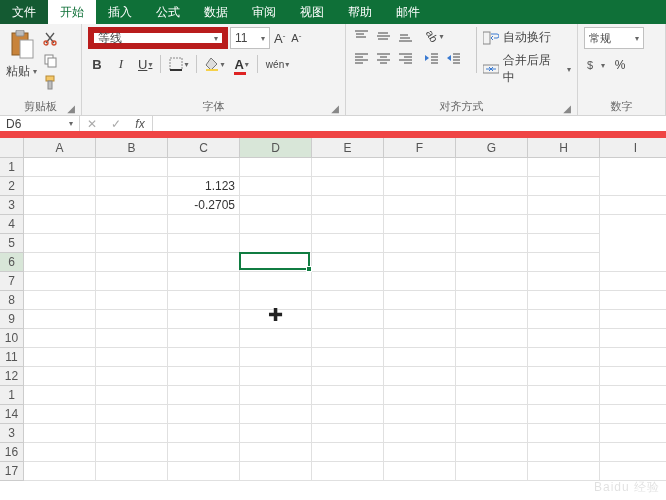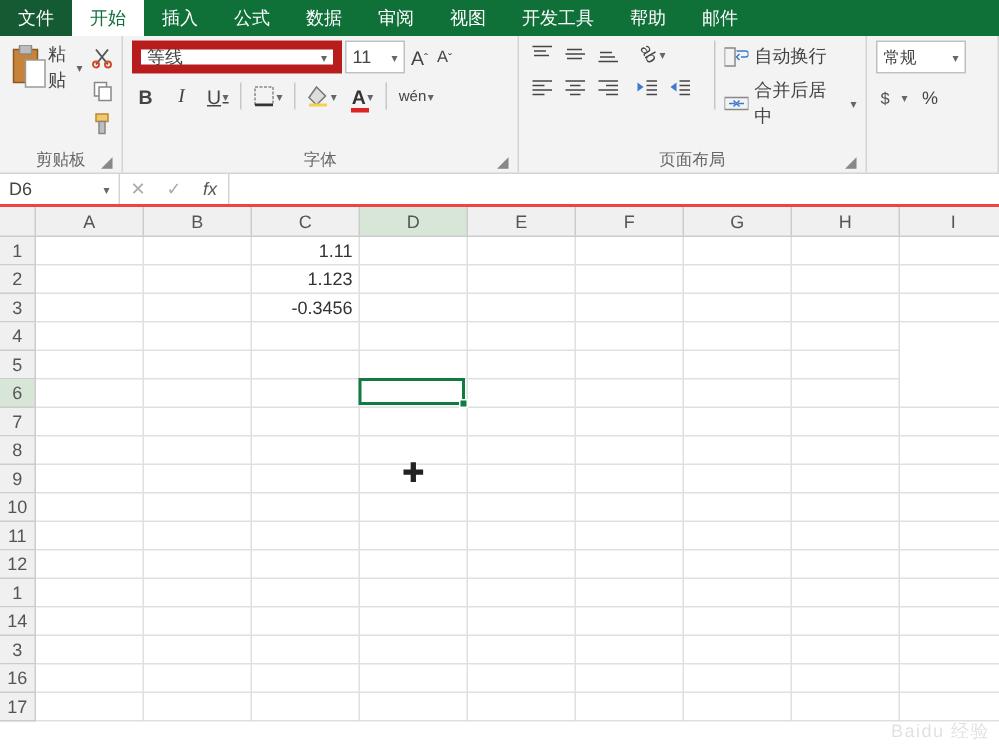--- a/index.html
+++ b/index.html
@@ -13,21 +13,21 @@
 .tabs-end { flex:1; background:#0f7038; }
 
 
 .ribbon { display:flex; height:92px; border-bottom:1px solid #d4d4d4; background:#f3f3f3; }
 .grp { border-right:1px solid #d4d4d4; display:flex; flex-direction:column; padding:3px 6px 0 6px; }
 .grp-body { flex:1; display:flex; align-items:flex-start; }
 .grp-label { text-align:center; font-size:11px; color:#666; padding:2px 0 1px; position:relative; }
 .grp-launch { position:absolute; right:0; bottom:1px; font-size:10px; color:#888; cursor:pointer; }
 
 
-.clip-left { display:flex; align-items:center; margin-right:4px; }
+.clip-left { display:flex; flex-direction:column; align-items:center; margin-right:4px; }
 .paste-main { width:30px; height:36px; display:flex; align-items:center; justify-content:center; cursor:pointer; }
 .paste-label { display:flex; align-items:center; gap:2px; cursor:pointer; font-size:12px; }
 .clip-small { display:flex; flex-direction:column; gap:4px; padding-top:2px; }
 .sm-icon { width:18px; height:18px; display:flex; align-items:center; justify-content:center; cursor:pointer; }
 
 
 .font-top { display:flex; align-items:center; gap:2px; margin-bottom:5px; }
 .font-name { width:140px; height:22px; border:6px solid #b91c1c; background:#fff; display:flex; align-items:center; padding:0 4px; justify-content:space-between; cursor:pointer; }
 .font-size { width:40px; height:22px; border:1px solid #c0c0c0; background:#fff; display:flex; align-items:center; padding:0 4px; justify-content:space-between; cursor:pointer; }
 .aa { font-size:13px; cursor:pointer; padding:0 2px; display:flex; align-items:center;}
@@ -43,21 +43,21 @@
 .al svg { display:block; }
 .wrap-col { display:flex; flex-direction:column; gap:6px; padding-top:2px; }
 .wrap-item { display:flex; align-items:center; gap:4px; cursor:pointer; font-size:12px; }
 
 
 .num-sel { width:60px; height:22px; border:1px solid #c0c0c0; background:#fff; display:flex; align-items:center; padding:0 4px; justify-content:space-between; cursor:pointer; margin-bottom:6px; }
 .num-row { display:flex; gap:4px; }
 .attr-txt { font-size:11px; }
 
 
-.fbar { display:flex; height:22px; border-bottom:2px solid #ef4444; background:#fff; align-items:stretch; }
+.fbar { display:flex; height:22px; border-bottom:7px solid #ef4444; background:#fff; align-items:stretch; }
 .namebox { width:80px; border-right:1px solid #d4d4d4; display:flex; align-items:center; padding:0 6px; justify-content:space-between; cursor:text; }
 .fx-btns { display:flex; align-items:center; border-right:1px solid #d4d4d4; }
 .fx-b { width:24px; display:flex; align-items:center; justify-content:center; color:#aaa; cursor:pointer; height:100%; }
 .fx-input { flex:1; padding:0 6px; display:flex; align-items:center; cursor:text; }
 
 
 .grid-wrap { position:relative; height:362px; overflow:hidden; }
 .corner { position:absolute; left:0; top:0; width:24px; height:20px; background:#f0f0f0; border-right:1px solid #ccc; border-bottom:1px solid #ccc; cursor:pointer; }
 .colheads { position:absolute; left:24px; top:0; display:flex; height:20px; }
 .ch { background:#f0f0f0; border-right:1px solid #ccc; border-bottom:1px solid #ccc; text-align:center; line-height:20px; color:#555; cursor:pointer; }
@@ -78,21 +78,20 @@
 <body>
 
 <div class="tabs">
     <div class="tab first">文件</div>
     <div class="tab active">开始</div>
     <div class="tab">插入</div>
     <div class="tab">公式</div>
     <div class="tab">数据</div>
     <div class="tab">审阅</div>
     <div class="tab">视图</div>
-    <div class="tab">开发工具</div>
     <div class="tab">帮助</div>
     <div class="tab">邮件</div>
     <div class="tabs-end"></div>
   </div>
 
 <div class="ribbon">
 
   <div class="grp" style="width:82px">
     <div class="grp-body">
       <div class="clip-left">
@@ -283,41 +282,42 @@
         <div class="wrap-item">
             <svg width="16" height="14">
               <rect x="0" y="3" width="16" height="8" fill="none" stroke="#888"></rect>
               <path d="M3 7 h4 M9 7 h4 M6 5 l2 2 l-2 2 M10 5 l-2 2 l2 2" stroke="#3a7ad1" fill="none"></path>
             </svg>
             <span>合并后居中</span>
             <span class="dd">▾</span>
           </div>
       </div>
     </div>
-    <div class="grp-label"><span>页面布局</span><span class="grp-launch">◢</span></div>
+    <div class="grp-label"><span>对齐方式</span><span class="grp-launch">◢</span></div>
   </div>
 
   <div class="grp" style="flex:1;min-width:70px">
     <div class="grp-body" style="flex-direction:column">
       <div class="num-sel">
           <span class="attr-txt">常规</span>
           <span class="dd">▾</span>
         </div>
       <div class="num-row">
         <div class="fbtn">
             <svg width="14" height="14">
               <text x="1" y="11" font-size="11" fill="#555">$</text>
             </svg>
             <span class="dd">▾</span>
           </div>
         <div class="fbtn">
             <span style="font-size:12px">%</span>
           </div>
       </div>
     </div>
+    <div class="grp-label"><span>数字</span></div>
   </div>
 </div>
 
 <div class="fbar">
   <div class="namebox">
       <span>D6</span>
       <span class="dd">▾</span>
     </div>
   <div class="fx-btns">
     <div class="fx-b">✕</div>
@@ -358,21 +358,20 @@
       <div class="rh">1</div>
       <div class="rh">14</div>
       <div class="rh">3</div>
       <div class="rh">16</div>
       <div class="rh">17</div>
     </div>
   <div class="cells">
       <div class="row">
         <div class="cell" style="width: 72px;"></div>
         <div class="cell" style="width: 72px;"></div>
-        <div class="cell" style="width: 72px;">1.11</div>
         <div class="cell" style="width: 72px;"></div>
         <div class="cell" style="width: 72px;"></div>
         <div class="cell" style="width: 72px;"></div>
         <div class="cell" style="width: 72px;"></div>
         <div class="cell" style="width: 72px;"></div>
         <div class="cell" style="width: 72px;"></div>
       </div>
       <div class="row">
         <div class="cell" style="width: 72px;"></div>
         <div class="cell" style="width: 72px;"></div>
@@ -380,21 +379,21 @@
         <div class="cell" style="width: 72px;"></div>
         <div class="cell" style="width: 72px;"></div>
         <div class="cell" style="width: 72px;"></div>
         <div class="cell" style="width: 72px;"></div>
         <div class="cell" style="width: 72px;"></div>
         <div class="cell" style="width: 72px;"></div>
       </div>
       <div class="row">
         <div class="cell" style="width: 72px;"></div>
         <div class="cell" style="width: 72px;"></div>
-        <div class="cell" style="width: 72px;">-0.3456</div>
+        <div class="cell" style="width: 72px;">-0.2705</div>
         <div class="cell" style="width: 72px;"></div>
         <div class="cell" style="width: 72px;"></div>
         <div class="cell" style="width: 72px;"></div>
         <div class="cell" style="width: 72px;"></div>
         <div class="cell" style="width: 72px;"></div>
         <div class="cell" style="width: 72px;"></div>
       </div>
       <div class="row">
         <div class="cell" style="width: 72px;"></div>
         <div class="cell" style="width: 72px;"></div>

